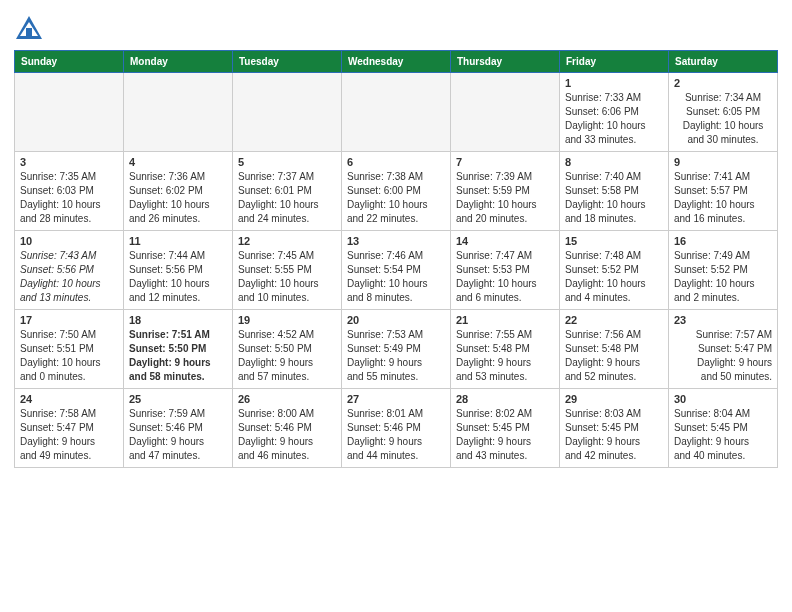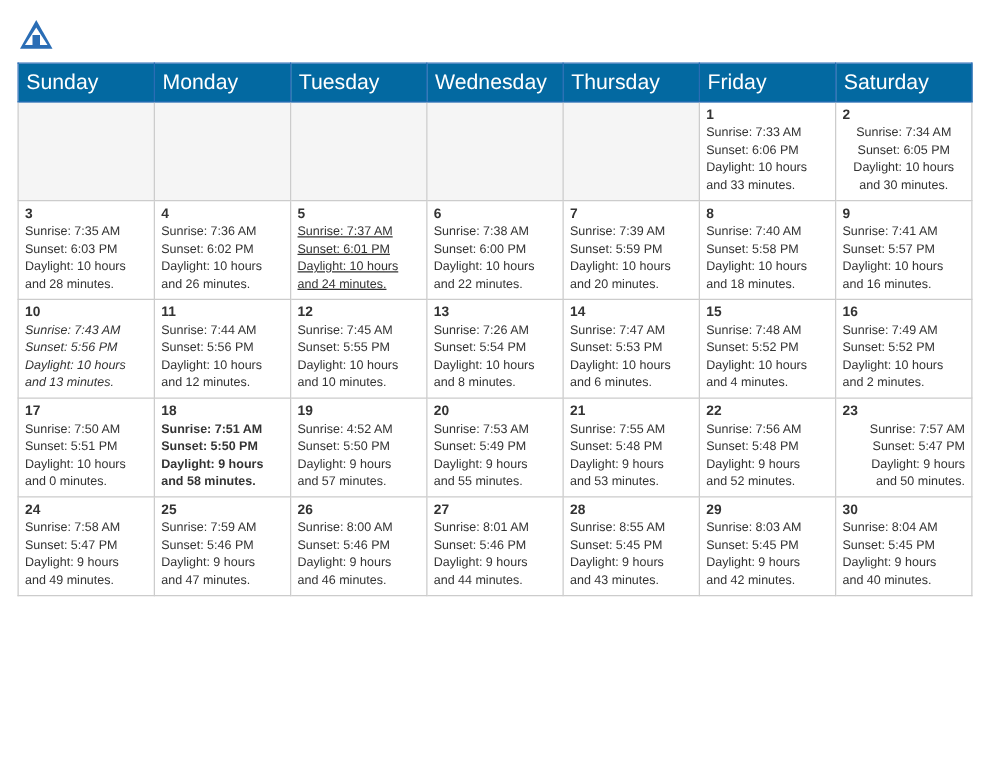--- a/index.html
+++ b/index.html
@@ -56,26 +56,26 @@
     .location {
       font-size: 13px;
       color: #555;
     }
     table {
       width: 100%;
       border-collapse: collapse;
       table-layout: fixed;
     }
     th {
-      background-color: #0369a1;
+      background-color: #15803d;
       color: #fff;
       text-align: left;
       padding: 5px 6px;
-      font-size: 17px;
-      font-weight: normal;
+      font-size: 10px;
+      font-weight: bold;
       border: 1px solid #2a6db5;
     }
     td {
       border: 1px solid #ccc;
       vertical-align: top;
       padding: 4px 5px;
       font-size: 9.5px;
       color: #333;
       height: 78px;
       background: #fff;
@@ -161,21 +161,21 @@
           </td>
           <td>
             <span class="day-num">4</span>
             <div class="day-info" style="white-space: pre-line;">Sunrise: 7:36 AM
 Sunset: 6:02 PM
 Daylight: 10 hours
 and 26 minutes.</div>
           </td>
           <td>
             <span class="day-num">5</span>
-            <div class="day-info" style="white-space: pre-line; text-decoration: underline;">Sunrise: 7:37 AM
+            <div class="day-info" style="white-space: pre-line;">Sunrise: 7:37 AM
 Sunset: 6:01 PM
 Daylight: 10 hours
 and 24 minutes.</div>
           </td>
           <td>
             <span class="day-num">6</span>
             <div class="day-info" style="white-space: pre-line;">Sunrise: 7:38 AM
 Sunset: 6:00 PM
 Daylight: 10 hours
 and 22 minutes.</div>
@@ -219,21 +219,21 @@
           </td>
           <td>
             <span class="day-num">12</span>
             <div class="day-info" style="white-space: pre-line;">Sunrise: 7:45 AM
 Sunset: 5:55 PM
 Daylight: 10 hours
 and 10 minutes.</div>
           </td>
           <td>
             <span class="day-num">13</span>
-            <div class="day-info" style="white-space: pre-line;">Sunrise: 7:26 AM
+            <div class="day-info" style="white-space: pre-line;">Sunrise: 7:46 AM
 Sunset: 5:54 PM
 Daylight: 10 hours
 and 8 minutes.</div>
           </td>
           <td>
             <span class="day-num">14</span>
             <div class="day-info" style="white-space: pre-line;">Sunrise: 7:47 AM
 Sunset: 5:53 PM
 Daylight: 10 hours
 and 6 minutes.</div>
@@ -328,21 +328,21 @@
           </td>
           <td>
             <span class="day-num">27</span>
             <div class="day-info" style="white-space: pre-line;">Sunrise: 8:01 AM
 Sunset: 5:46 PM
 Daylight: 9 hours
 and 44 minutes.</div>
           </td>
           <td>
             <span class="day-num">28</span>
-            <div class="day-info" style="white-space: pre-line;">Sunrise: 8:55 AM
+            <div class="day-info" style="white-space: pre-line;">Sunrise: 8:02 AM
 Sunset: 5:45 PM
 Daylight: 9 hours
 and 43 minutes.</div>
           </td>
           <td>
             <span class="day-num">29</span>
             <div class="day-info" style="white-space: pre-line;">Sunrise: 8:03 AM
 Sunset: 5:45 PM
 Daylight: 9 hours
 and 42 minutes.</div>

